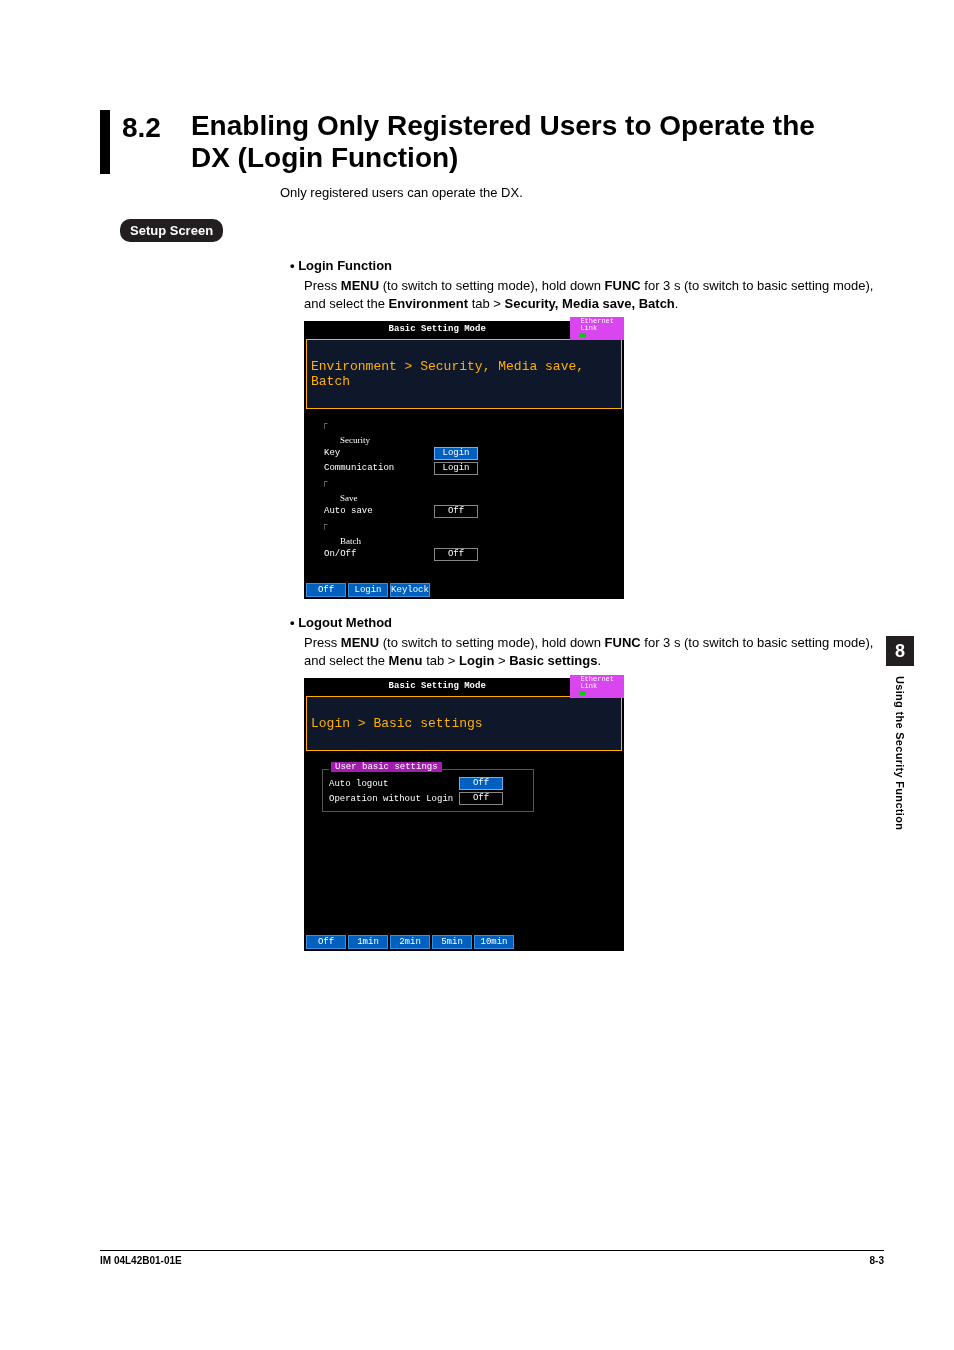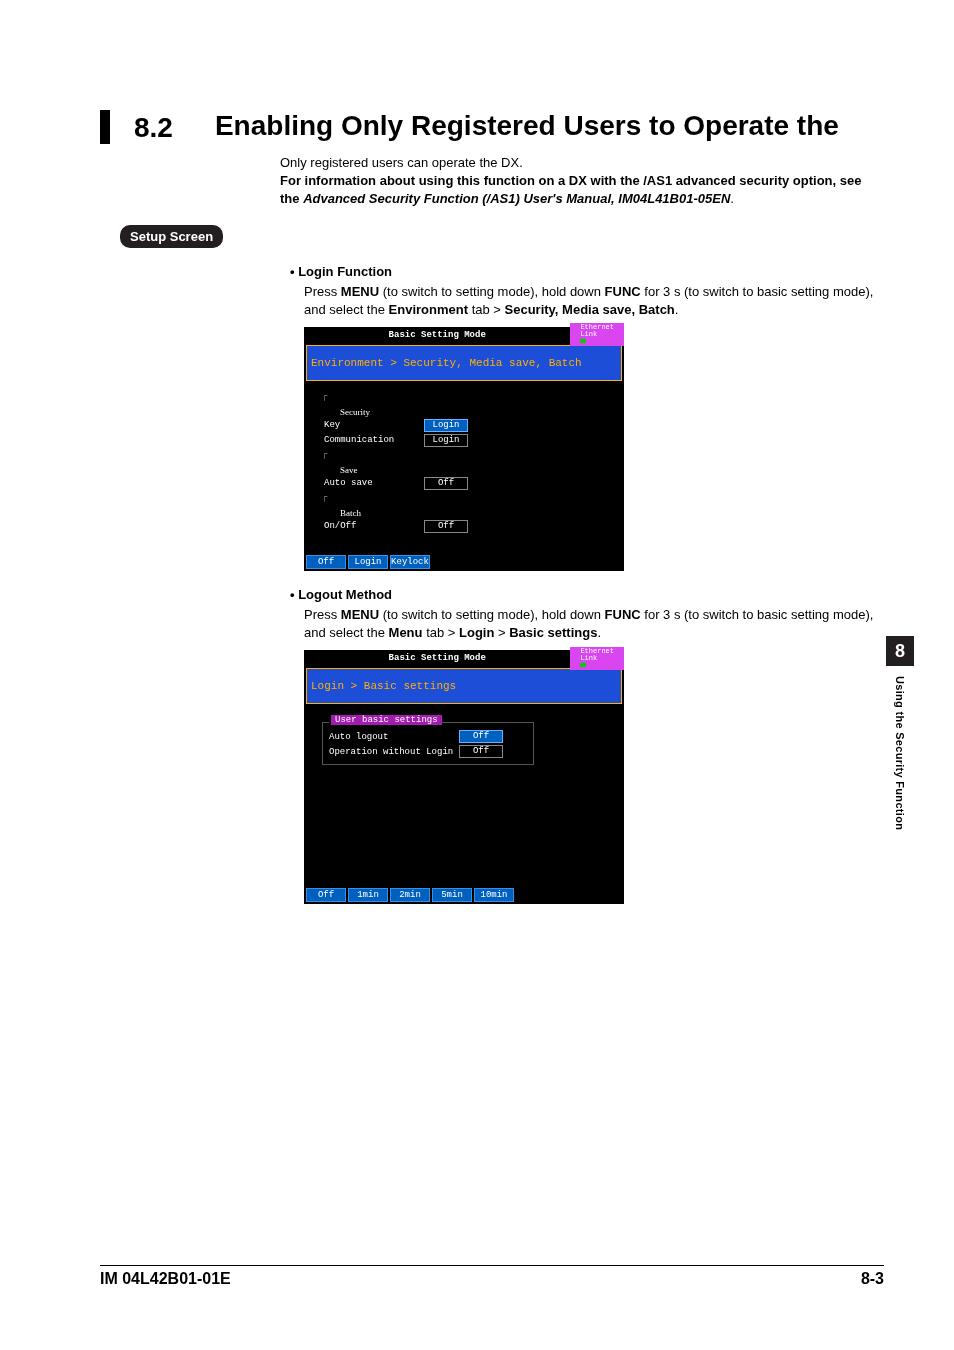--- a/index.html
+++ b/index.html
@@ -12,21 +12,20 @@
     position: relative;
   }
   .page {
     padding: 110px 70px 0 100px;
     position: relative;
   }
   .section-header {
     display: flex;
     align-items: stretch;
     margin-bottom: 10px;
-    gap: 12px;
   }
   .header-bar {
     width: 10px;
     background: #000;
     margin-right: 12px;
   }
   .section-number {
     font-size: 28px;
     font-weight: bold;
     padding-top: 2px;
@@ -103,47 +102,47 @@
     line-height: 1;
     text-align: left;
   }
   .ds-eth .led {
     display: inline-block;
     width: 6px;
     height: 4px;
     background: #00d000;
   }
   .ds-breadcrumb {
-    background: #1d4ed8;
+    background: #0f172a;
     color: #ffb000;
     border: 1px solid #ffb000;
-    padding: 11px 4px;
+    padding: 19px 4px;
     margin: 2px;
-    font-size: 11px;
+    font-size: 13px;
   }
   .ds-body {
     padding: 8px 10px 18px 10px;
     min-height: 160px;
   }
   .ds-group-label {
     color: #fff;
     font-size: 9px;
     margin-left: 26px;
     margin-top: 6px;
     margin-bottom: 2px;
     font-family: Liberation Serif, serif;
   }
   .ds-row {
     display: flex;
     align-items: center;
     margin-bottom: 2px;
     padding-left: 10px;
   }
   .ds-row .label {
-    width: 100px;
+    width: 110px;
     color: #fff;
     font-size: 9px;
   }
   .ds-field {
     width: 44px;
     text-align: center;
     border: 1px solid #888;
     background: #000;
     color: #fff;
     font-size: 9px;
@@ -198,25 +197,25 @@
     writing-mode: vertical-rl;
     font-size: 11px;
     font-weight: bold;
     margin-top: 10px;
     letter-spacing: 0.3px;
   }
   .footer {
     position: absolute;
     left: 100px;
     right: 70px;
-    bottom: 62px;
+    bottom: 84px;
     border-top: 1px solid #000;
     display: flex;
     justify-content: space-between;
-    font-size: 16px;
+    font-size: 10px;
     font-weight: bold;
     padding-top: 4px;
   }
   .legend-frame {
     border: 1px solid #555;
     border-top: none;
     margin-left: 8px;
     margin-right: 80px;
     padding: 8px 6px 4px 6px;
     position: relative;
@@ -249,28 +248,26 @@
 </head>
 <body>
 
 <div class="page">
 
   <div class="section-header">
     <div class="header-bar"></div>
     <div class="section-number">8.2</div>
     <div class="section-title">
       <span>Enabling Only Registered Users to Operate the</span><br>
+      <span>DX (Login Function)</span>
     </div>
   </div>
 
   <div class="intro">
     <div>Only registered users can operate the DX.</div>
-    <div>
-      <b>For information about using this function on a DX with the /AS1 advanced security option, see the </b><b><i>Advanced Security Function (/AS1) User's Manual, IM04L41B01-05EN</i></b><span>.</span>
-    </div>
   </div>
 
   <div class="setup-label">Setup Screen</div>
 
   
   <div class="subsection">
     <div class="bullet-title">Login Function</div>
     <div class="sub-body">
       <span>Press </span><b>MENU</b><span> (to switch to setting mode), hold down </span><b>FUNC</b><span> for 3 s (to switch to basic setting mode), and select the </span><b>Environment</b><span> tab &gt; </span><b>Security, Media save, Batch</b><span>.</span>
     </div>

